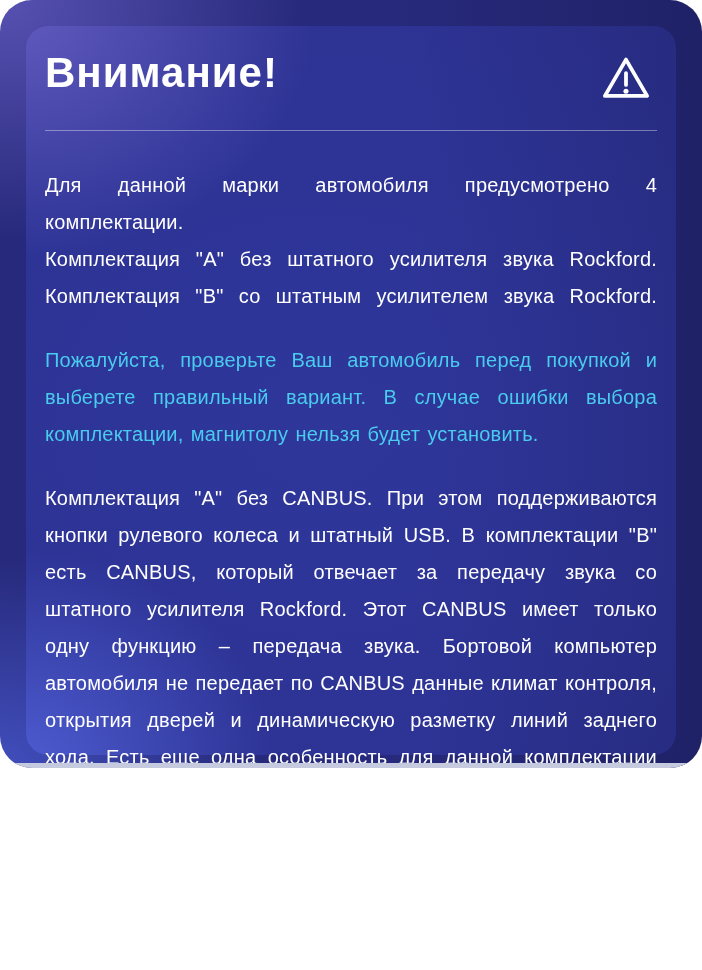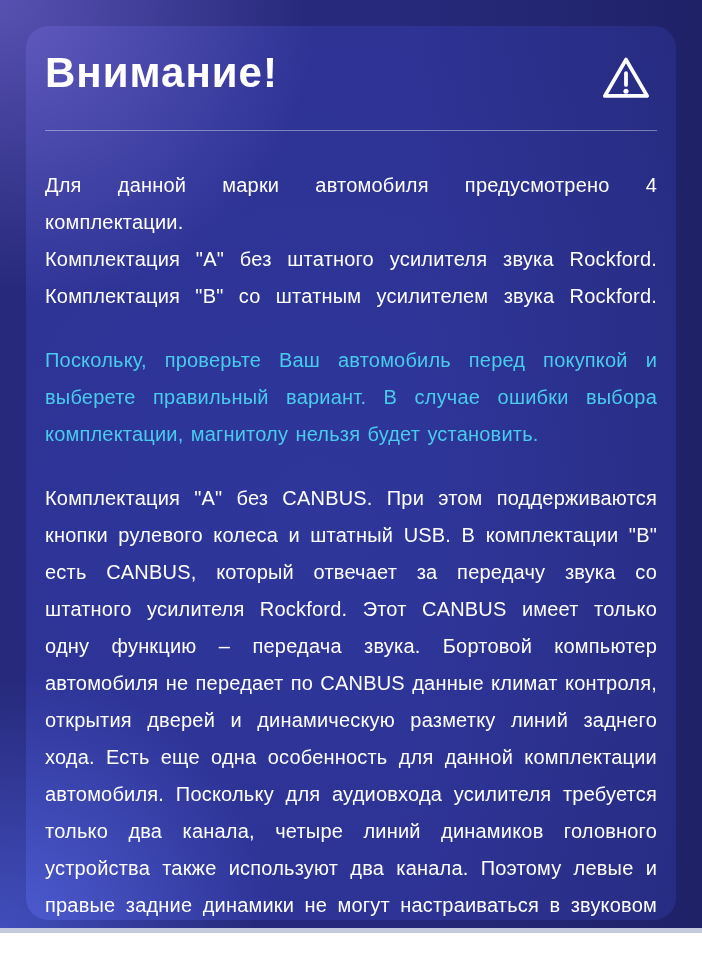--- a/index.html
+++ b/index.html
@@ -1,27 +1,28 @@
 <!DOCTYPE html>
 <html><head>
 <meta charset="utf-8">
 <style>
   html, body { margin: 0; padding: 0; }
   body { font-family: "Liberation Sans", sans-serif; }
 
   .page {
     position: relative;
     width: 702px;
-    height: 933px;
+    height: 768px;
     overflow: hidden;
     background-color: #272a7c;
     background-image:
       radial-gradient(70% 50% at 0% 0%, rgba(90,83,180,0.95) 0%, rgba(90,83,180,0) 62%),
       radial-gradient(60% 45% at 0% 100%, rgba(70,85,200,0.85) 0%, rgba(70,85,200,0) 60%),
       linear-gradient(90deg, rgba(0,0,0,0) 55%, rgba(12,12,50,0.28) 100%);
+    border-radius: 32px;
   }
 
   .bottom-strip {
     position: absolute;
     left: 0; right: 0; bottom: 0;
     height: 5px;
     background: #c6cadf;
   }
 
   .card {
@@ -104,21 +105,21 @@
       <hr class="divider">
 
       <div class="text-block">
 
         <div class="para">
           <div class="sentence-line">Для данной марки автомобиля предусмотрено 4 комплектации.</div>
           <div class="sentence-line">Комплектация "А" без штатного усилителя звука Rockford.</div>
           <div class="sentence-line">Комплектация "В" со штатным усилителем звука Rockford.</div>
         </div>
 
-        <p class="para accent">Поскольку, проверьте Ваш автомобиль перед покупкой и выберете правильный вариант. В случае ошибки выбора комплектации, магнитолу нельзя будет установить.</p>
+        <p class="para accent">Пожалуйста, проверьте Ваш автомобиль перед покупкой и выберете правильный вариант. В случае ошибки выбора комплектации, магнитолу нельзя будет установить.</p>
 
         <p class="para">Комплектация "А" без CANBUS. При этом поддерживаются кнопки рулевого колеса и штатный USB. В комплектации "В" есть CANBUS, который отвечает за передачу звука со штатного усилителя Rockford. Этот CANBUS имеет только одну функцию – передача звука. Бортовой компьютер автомобиля не передает по CANBUS данные климат контроля, открытия дверей и динамическую разметку линий заднего хода. Есть еще одна особенность для данной комплектации автомобиля. Поскольку для аудиовхода усилителя требуется только два канала, четыре линий динамиков головного устройства также используют два канала. Поэтому левые и правые задние динамики не могут настраиваться в звуковом поле эквалайзера.</p>
 
       </div>
     </div>
   </div>
 
   <div class="bottom-strip"></div>
 </div>
 

